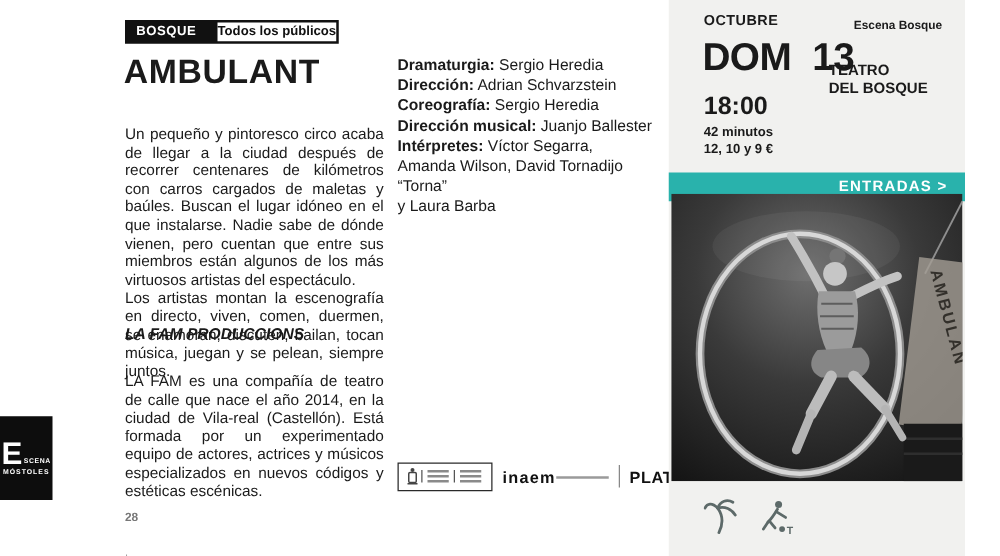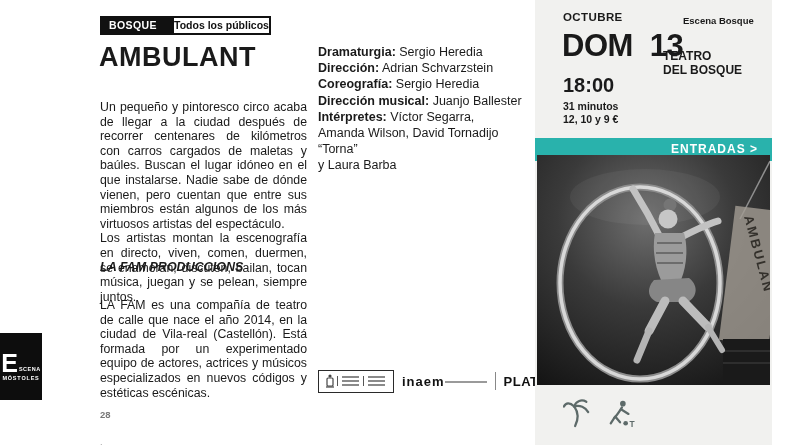--- a/index.html
+++ b/index.html
@@ -146,21 +146,21 @@
     <div class="venue-tag">Escena Bosque</div>
     <div class="dom-row">
       <span>DOM</span>
       <span>13</span>
     </div>
     <div class="venue">
       <div>TEATRO</div>
       <div>DEL BOSQUE</div>
     </div>
     <div class="time">18:00</div>
-    <div class="duration">31 minutos</div>
+    <div class="duration">42 minutos</div>
     <div class="prices">12, 10 y 9 €</div>
 
     <div class="entradas">ENTRADAS &gt;</div>
 
     <svg class="photo" viewBox="0 0 233 230">
       <defs>
         <radialGradient id="pbg" cx="47%" cy="28%" r="85%">
           <stop offset="0%" stop-color="#6e6e6e"></stop>
           <stop offset="45%" stop-color="#3a3a3a"></stop>
           <stop offset="100%" stop-color="#141414"></stop>

